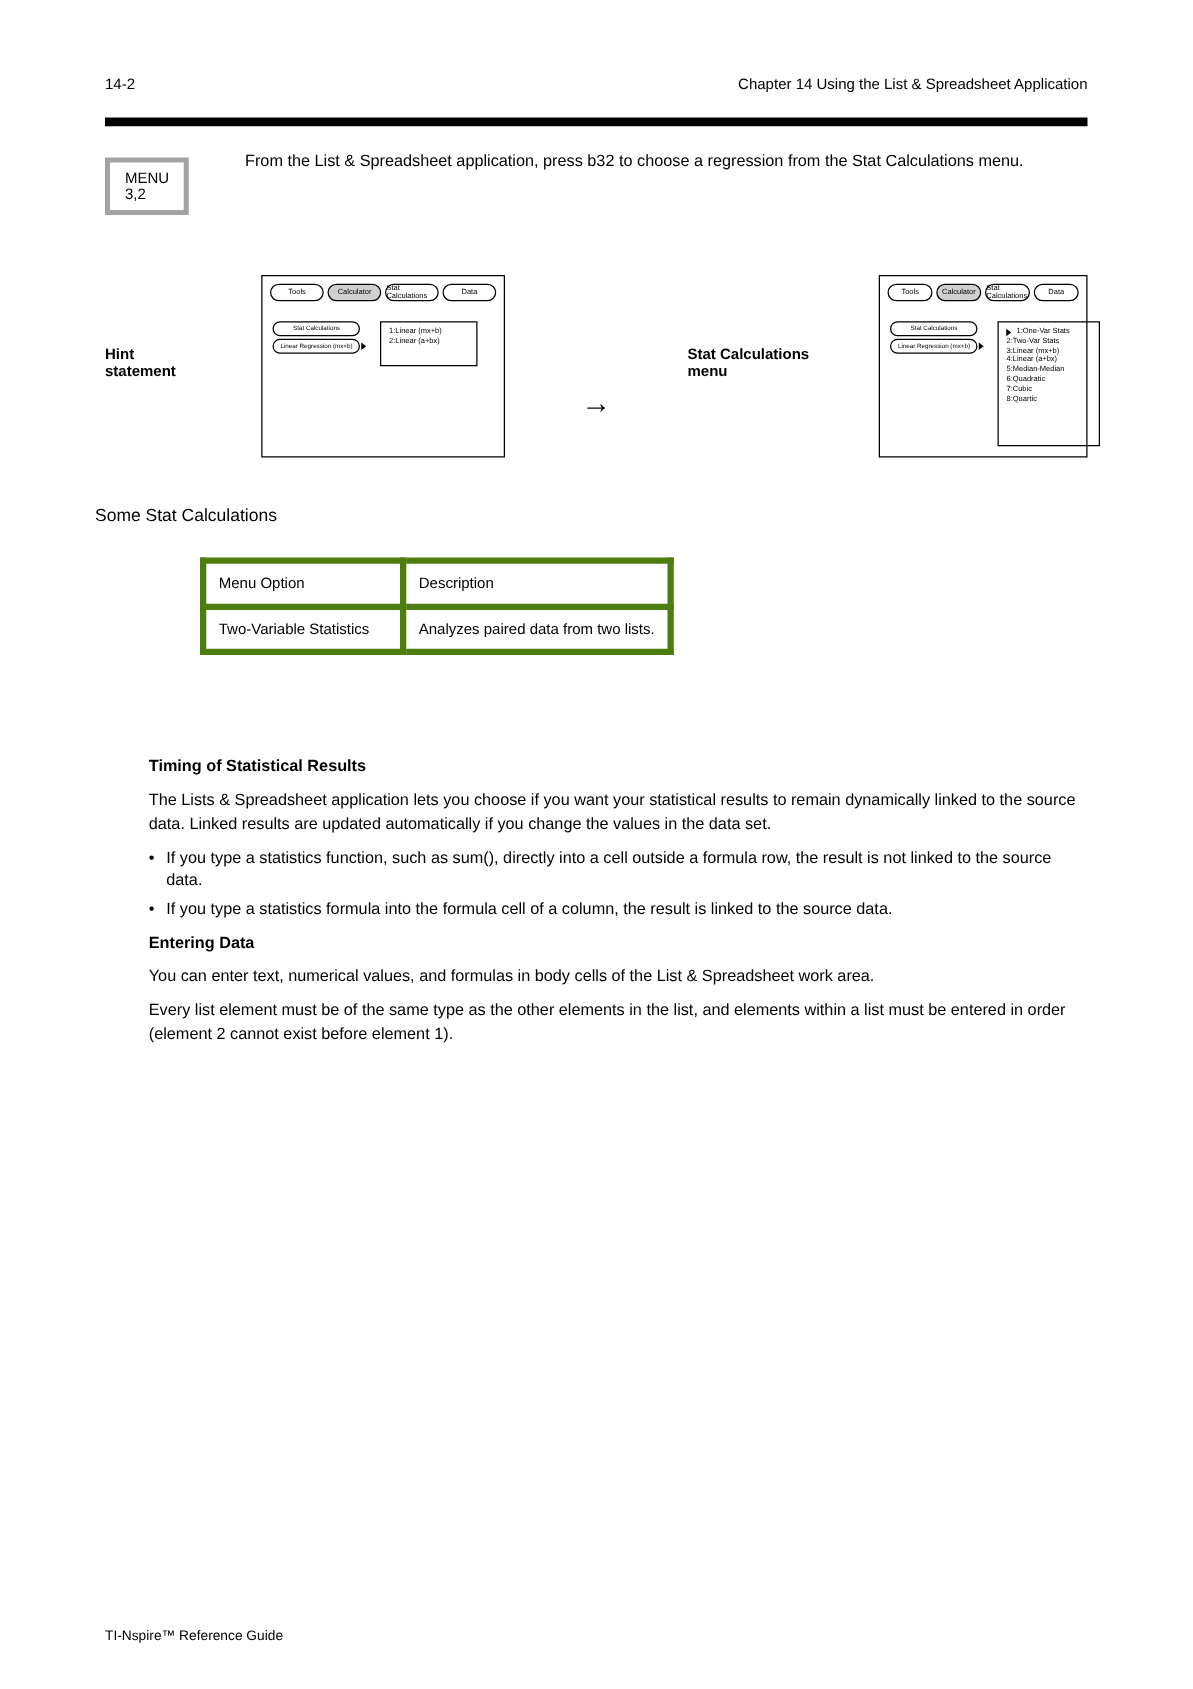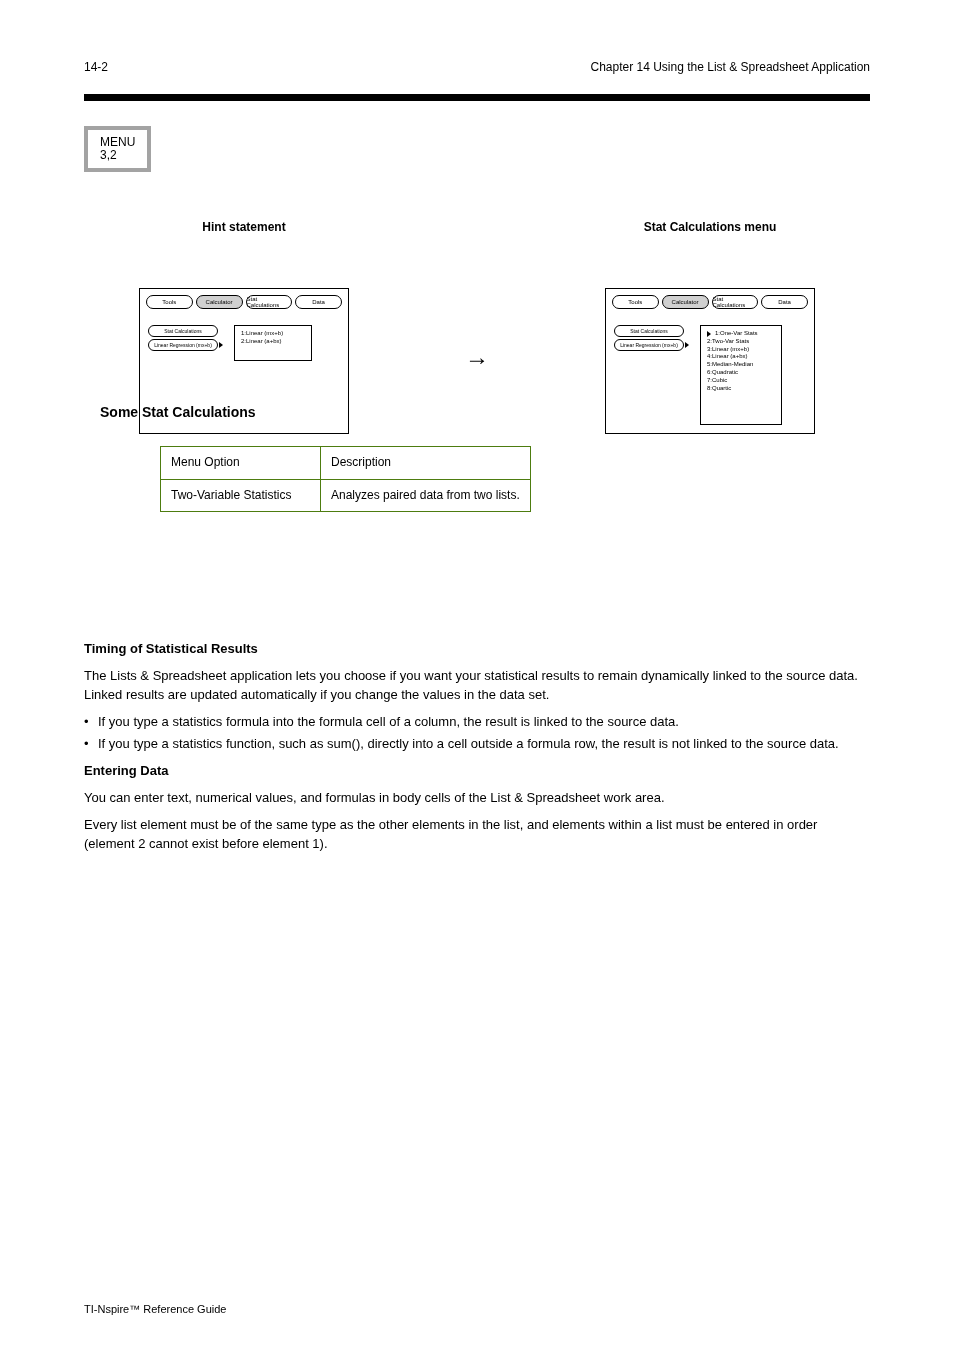--- a/index.html
+++ b/index.html
@@ -40,21 +40,21 @@
     position: absolute; top: 120px; left: 196px; right: 84px;
     font-size: 13px; line-height: 1.35;
   }
   .figs {
     position: absolute;
     top: 220px; left: 84px; right: 84px;
     display: flex; justify-content: space-between; align-items: flex-start;
     gap: 12px;
   }
   .figcol {
-    display: flex; flex-direction: column; align-items: center;
+    display: flex; align-items: center;
     width: 320px;
     gap: 48px;
   }
   .figcap {
     font-size: 12px; font-weight: bold; margin-bottom: 6px;
   }
   .screen {
     width: 210px; height: 146px;
     border: 1px solid #000;
     position: relative;
@@ -100,42 +100,42 @@
   .optpanel.p2 { top:36px; left:94px; width:82px; height:100px; }
   .optpanel .row{display:flex;align-items:center;gap:4px;}
   .tri{width:0;height:0;border-left:4px solid #000;border-top:3px solid transparent;border-bottom:3px solid transparent;}
   .mid-arrow {
     align-self:center;
     font-size: 24px;
     line-height: 1;
     padding-top: 60px;
   }
   .section-title {
-    position:absolute; left:100px; right:84px;
-    font-size:14px; font-weight:bold;
+    position:absolute; left:76px; right:84px;
+    font-size:14px; font-weight:normal;
   }
   .st1 { top: 404px; }
   .table {
     position:absolute; top: 446px; left: 160px; right: 200px;
     border: 1px solid #000;
     border-collapse: collapse;
     font-size: 12px;
   }
   .table td {
-    border: 1px solid #4d7c0f;
+    border: 5px solid #4d7c0f;
     padding: 8px 10px;
     vertical-align: top;
     line-height:1.3;
   }
   .table tr td:first-child { width: 160px; }
   .content-below {
     position:absolute; left:84px; right:84px;
     font-size:13px; line-height:1.45;
   }
-  .cb1 { top: 640px; }
+  .cb1 { top: 604px; margin-left: 35px; }
   .cb1 .hd { font-weight:bold; margin-top:0; }
   .cb1 p { margin:0 0 8px 0; }
   .bullets { margin:4px 0 8px 0; padding-left:0; list-style:none; }
   .bullets li { position:relative; padding-left:14px; margin-bottom:4px; }
   .bullets li::before { content:"•"; position:absolute; left:0; }
   .footer-note {
     position:absolute; left:84px; bottom:36px;
     font-size:11px;
   }
 </style>
@@ -145,20 +145,21 @@
 <div class="page">
   <div class="page-num">14-2</div>
   <div class="running-head">Chapter 14  Using the List &amp; Spreadsheet Application</div>
   <div class="rule"></div>
 
   <div class="menu-box">
     <div>MENU</div>
     <div>3,2</div>
   </div>
 
+  <div class="intro-right">From the List &amp; Spreadsheet application, press b32 to choose a regression from the Stat Calculations menu.</div>
 
   <div class="figs">
     <div class="figcol">
       <div class="figcap">Hint statement</div>
       <div class="screen">
         <div class="tabs">
           <div class="tab">Tools</div>
           <div class="tab active">Calculator</div>
           <div class="tab">Stat Calculations</div>
           <div class="tab">Data</div>
@@ -236,22 +237,22 @@
       <td>Two-Variable Statistics</td>
       <td>Analyzes paired data from two lists.</td>
     </tr>
   </tbody>
     </table>
 
   <div class="content-below cb1">
     <p class="hd">Timing of Statistical Results</p>
     <p>The Lists &amp; Spreadsheet application lets you choose if you want your statistical results to remain dynamically linked to the source data. Linked results are updated automatically if you change the values in the data set.</p>
     <ul class="bullets">
+      <li>If you type a statistics function, such as sum(), directly into a cell outside a formula row, the result is not linked to the source data.</li>
       <li>If you type a statistics formula into the formula cell of a column, the result is linked to the source data.</li>
-      <li>If you type a statistics function, such as sum(), directly into a cell outside a formula row, the result is not linked to the source data.</li>
     </ul>
     <p class="hd">Entering Data</p>
     <p>You can enter text, numerical values, and formulas in body cells of the List &amp; Spreadsheet work area.</p>
     <p>Every list element must be of the same type as the other elements in the list, and elements within a list must be entered in order (element 2 cannot exist before element 1).</p>
   </div>
 
   <div class="footer-note">TI-Nspire™ Reference Guide</div>
 </div>
 
 </body></html>

